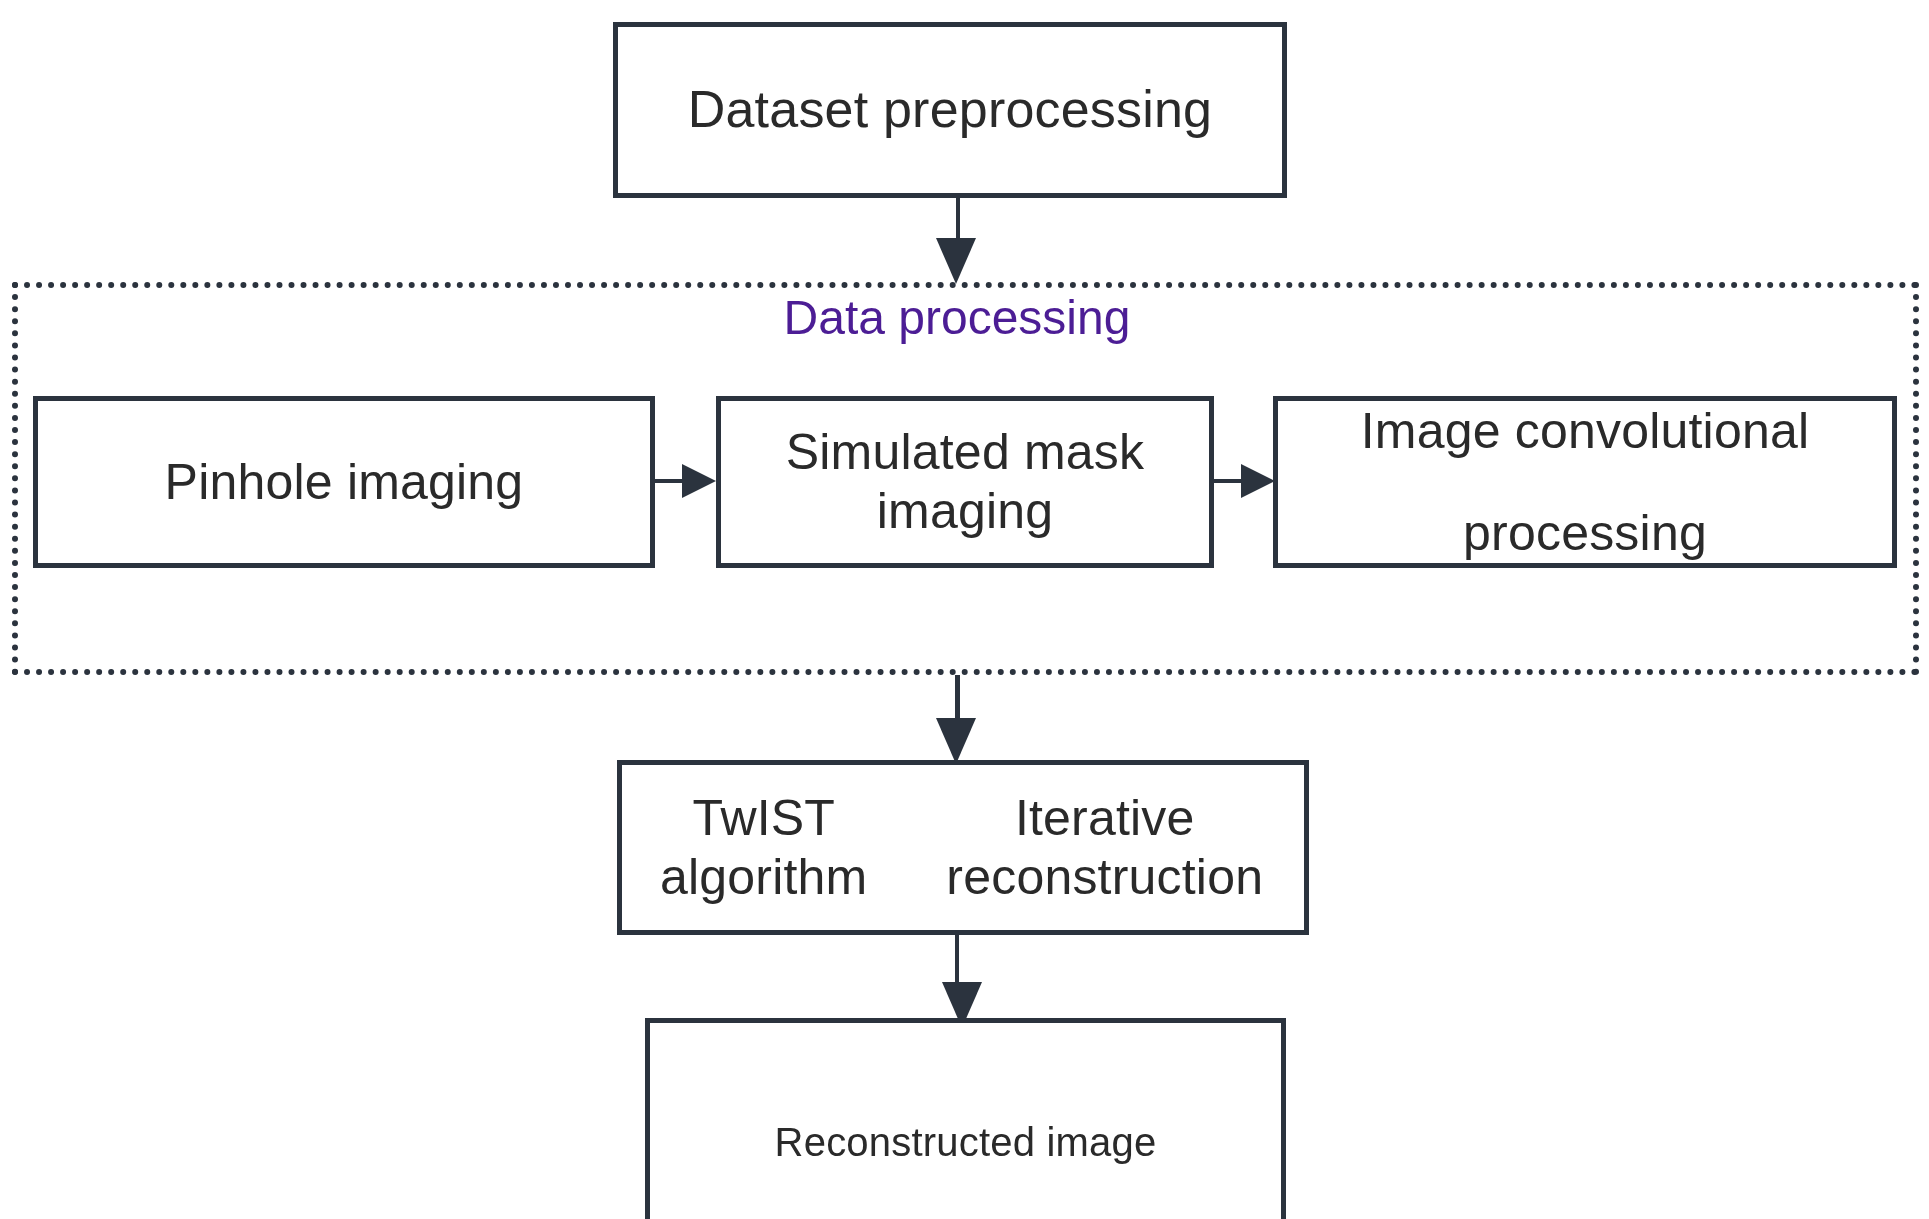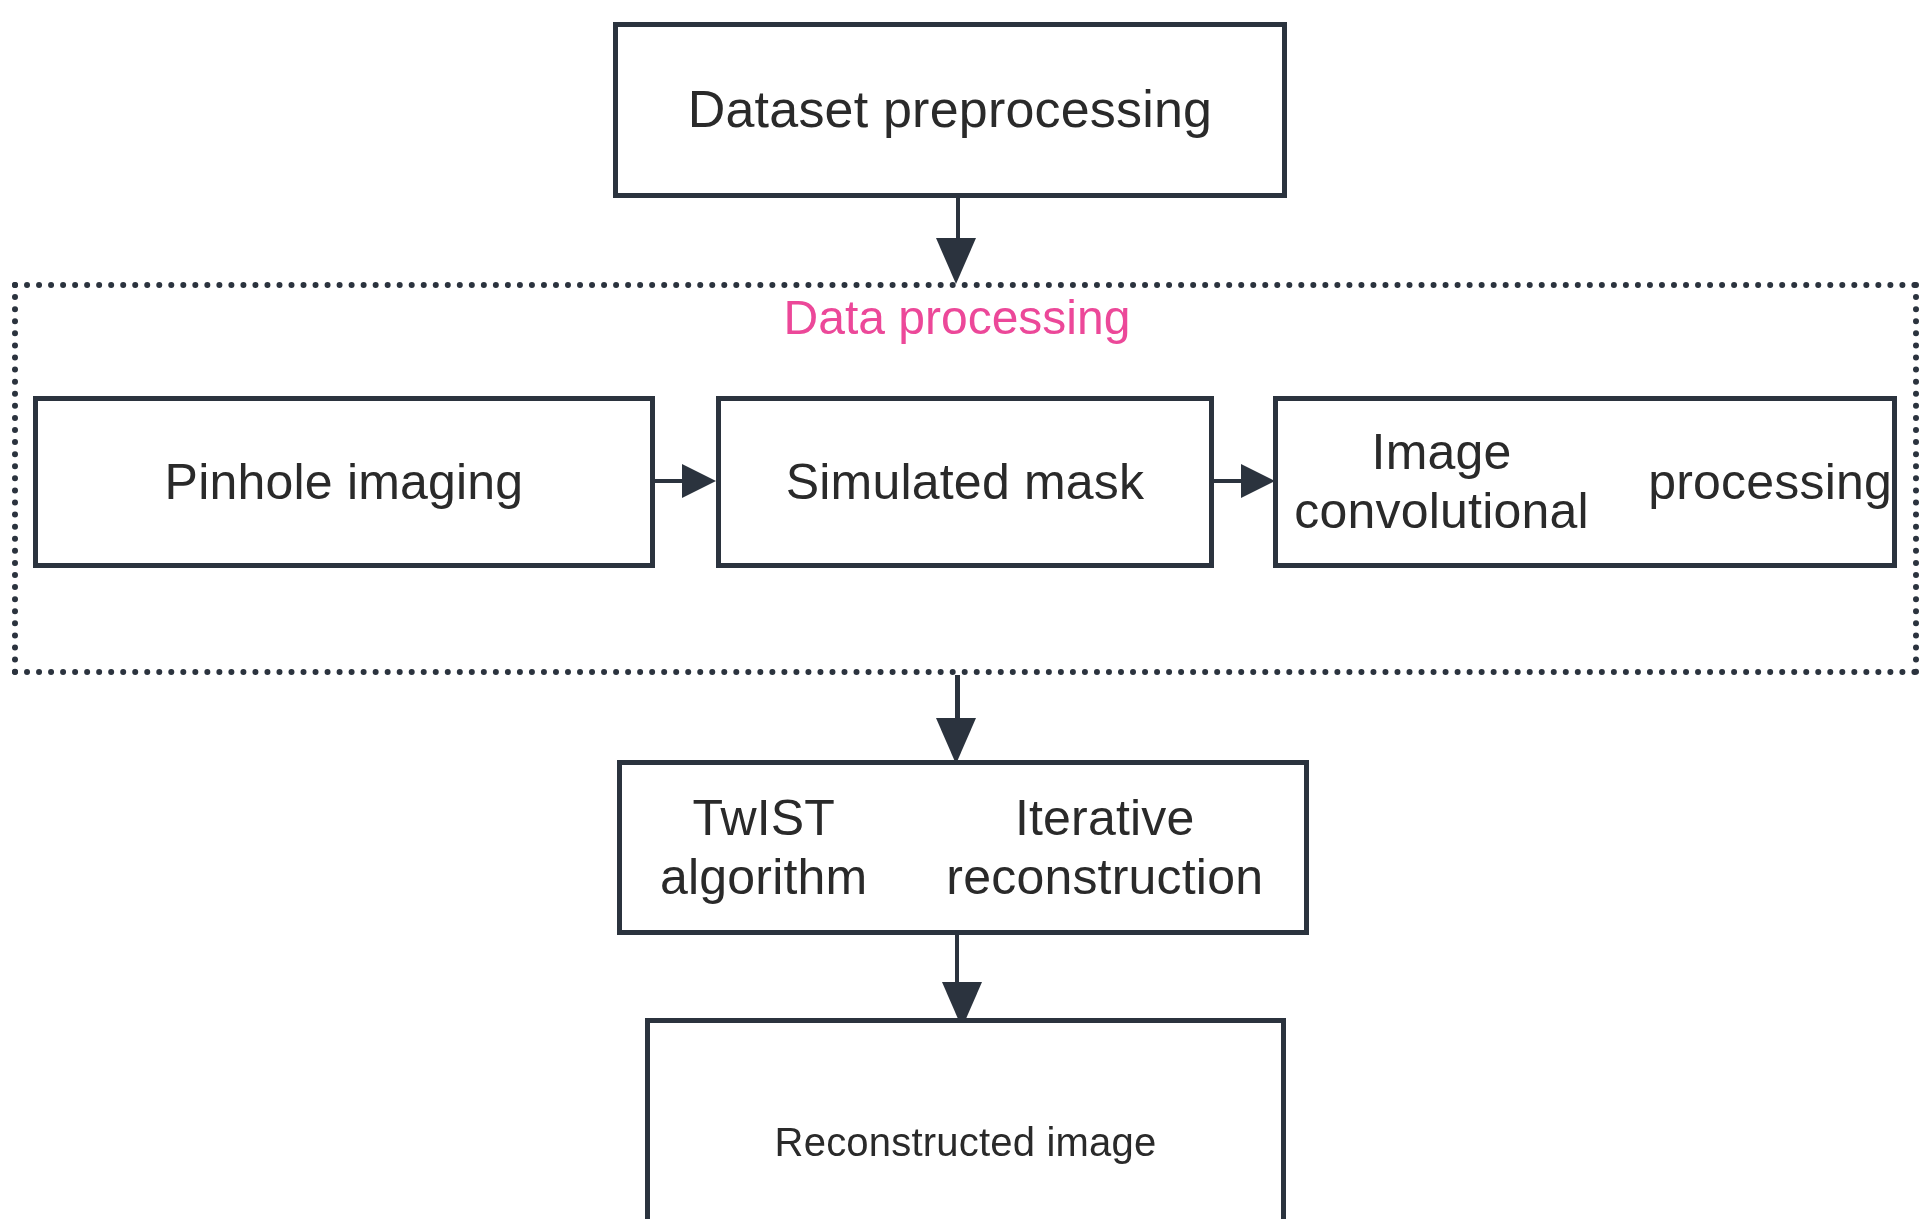--- a/index.html
+++ b/index.html
@@ -39,21 +39,21 @@
   
   .group-box {
     position: absolute;
     box-sizing: border-box;
     border: 6px dotted #2b333e;
     background: transparent;
   }
   .group-title {
     position: absolute;
     text-align: center;
-    color: #ec4899;
+    color: #4c1d95;
     font-weight: 400;
     white-space: nowrap;
   }
 
   
   .v-line {
     position: absolute;
     background: #2b333e;
     width: 4px;
   }
@@ -97,26 +97,27 @@
 
   <div class="node" style="left:33px; top:396px; width:622px; height:172px; font-size:50px;align-items:center;">
     <span class="line">Pinhole imaging</span>
   </div>
 
   <div class="h-line" style="left:655px; top:479px; width:30px;"></div>
   <div class="arrow-right" style="left:682px; top:464px;"></div>
 
   <div class="node" style="left:716px; top:396px; width:498px; height:172px; font-size:50px; flex-direction:column;justify-content:center;">
     <span class="line">Simulated mask</span>
+    <span class="line">imaging</span>
   </div>
 
   <div class="h-line" style="left:1214px; top:479px; width:30px;"></div>
   <div class="arrow-right" style="left:1241px; top:464px;"></div>
 
-  <div class="node" style="left:1273px; top:396px; width:624px; height:172px; font-size:50px; flex-direction:row;gap:43px;">
+  <div class="node" style="left:1273px; top:396px; width:624px; height:172px; font-size:50px; flex-direction:column;gap:43px;">
     <span class="line">Image convolutional</span>
     <span class="line">processing</span>
   </div>
 
   <div class="v-line" style="left:955px; top:675px; width:5px; height:52px;"></div>
   <div class="arrow-down" style="left:936px; top:718px;"></div>
 
   <div class="node" style="left:617px; top:760px; width:692px; height:175px; font-size:50px; flex-direction:row;">
     <span class="line">TwIST algorithm</span>
     <span class="line">Iterative reconstruction</span>

